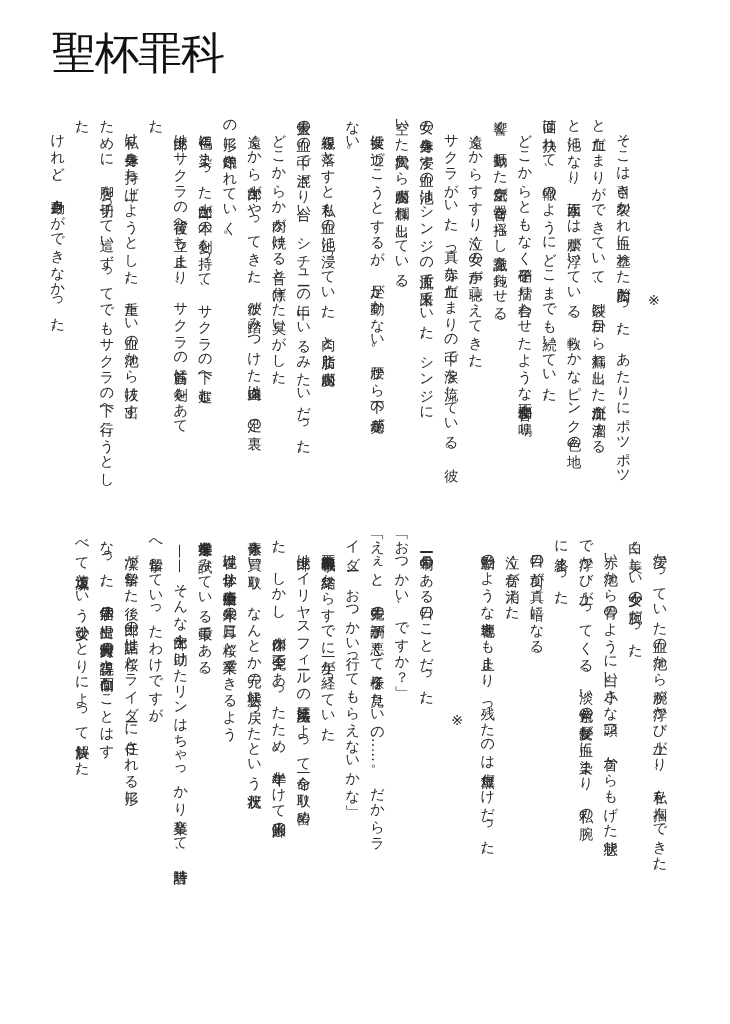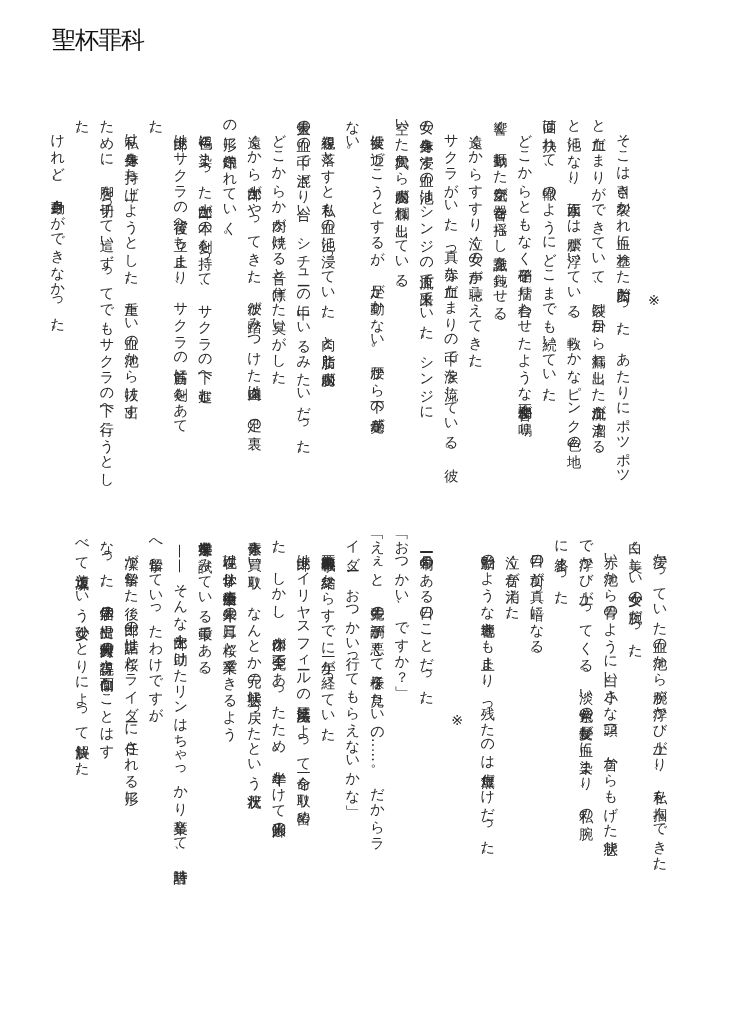--- a/index.html
+++ b/index.html
@@ -3,21 +3,21 @@
   <meta charset="utf-8">
   <style>
     html, body { margin: 0; padding: 0; background: #ffffff; }
     body {
       width: 730px; height: 1024px; position: relative; overflow: hidden;
       font-family: "DejaVu Sans", "Liberation Sans", sans-serif;
       color: #2a2a2a;
     }
     .title {
       position: absolute; left: 52px; top: 24px;
-      font-size: 24px; font-weight: normal; color: #111;
+      font-size: 44px; font-weight: normal; color: #111;
       letter-spacing: -1px; margin: 0;
     }
     .block {
       position: absolute;
       writing-mode: vertical-rl;
       -webkit-writing-mode: vertical-rl;
       font-size: 14.2px;
       line-height: 24.6px;
       letter-spacing: 0.5px;
       white-space: nowrap;

